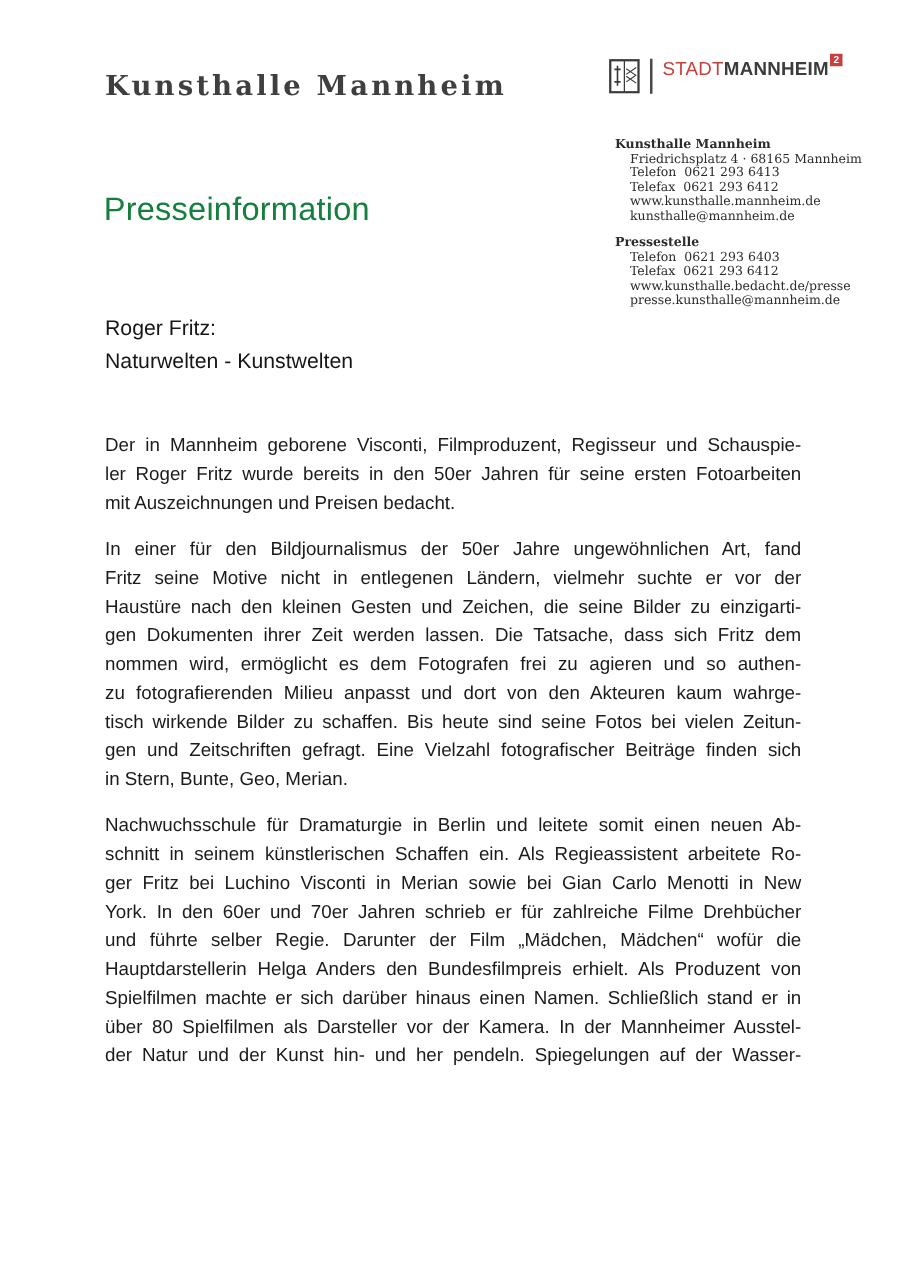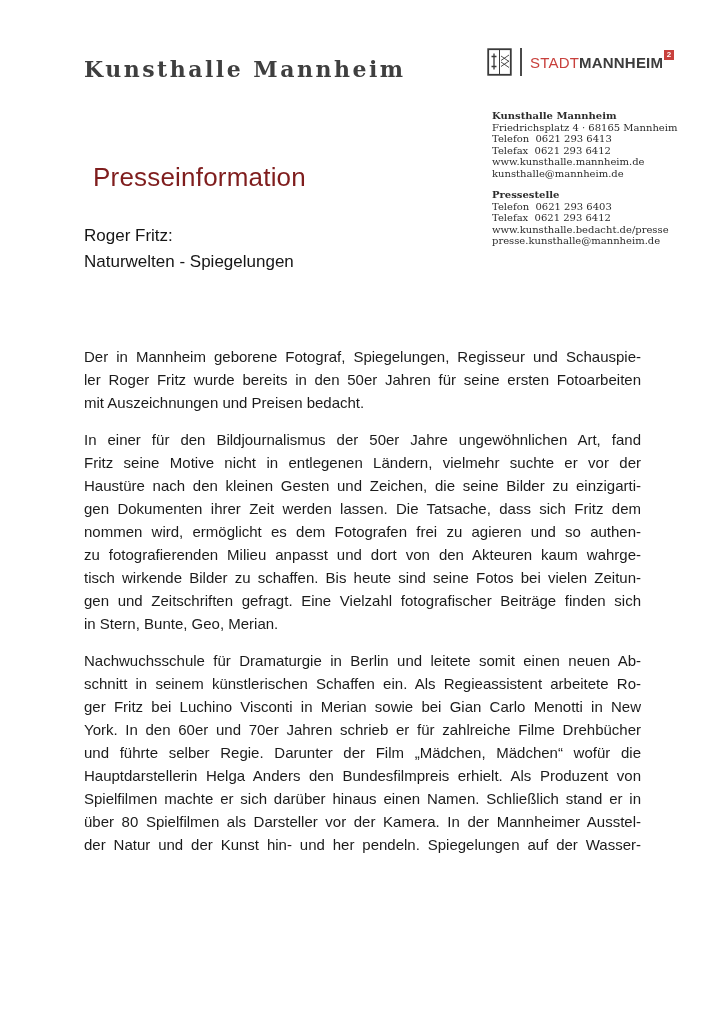--- a/index.html
+++ b/index.html
@@ -8,47 +8,47 @@
     background:#ffffff; overflow:hidden;
     font-family:"Liberation Sans", sans-serif; color:#1b1b1b;
   }
 
   
   .brand {
     position:absolute; left:84px; top:56px;
     font-family:"DejaVu Serif", serif; font-weight:700;
     font-size:22px; letter-spacing:2.5px; color:#3f3f3f;
   }
-  .citylogo { position:absolute; left:487px; top:47px; display:flex; align-items:center; height:30px; }
+  .citylogo { position:absolute; left:487px; top:47px; display:flex; height:30px; }
   .coat { width:25px; height:28px; display:block; }
   .logo-divider { width:2px; height:28px; background:#4a4a4a; margin:0 8px 0 8px; }
   .logo-text { font-size:15px; font-weight:700; letter-spacing:0.2px; white-space:nowrap; }
   .logo-stadt { color:#c8403c; font-weight:400; }
   .logo-mann { color:#3c3c3c; }
   .logo-sup {
     display:inline-block; vertical-align:top; margin:-4px 0 0 1px;
     width:10px; height:10px; background:#c8403c; color:#ffffff;
     font-size:8px; line-height:10px; text-align:center; font-weight:700;
   }
 
   
   .contact {
     position:absolute; left:492px; top:110px; width:228px;
     font-family:"DejaVu Serif", serif; font-size:10px; line-height:11.5px; color:#2c2c2c;
   }
   .contact-block + .contact-block { margin-top:10px; }
   .contact-title { font-weight:700; }
-  .contact-line { white-space:pre; }
+  .contact-line { white-space:pre;margin-left:12px; }
 
   
   .pressinfo {
-    position:absolute; left:83px; top:152px; margin:10px;
-    font-size:26px; font-weight:400; color:#7f1d1d; letter-spacing:0.2px;
+    position:absolute; left:83px; top:152px; margin:0;
+    font-size:26px; font-weight:400; color:#15803d; letter-spacing:0.2px;
   }
-  .release { position:absolute; left:84px; top:224px; font-size:17px; line-height:24px; color:#161616; }
+  .release { position:absolute; left:84px; top:251px; font-size:17px; line-height:24px; color:#161616; }
   .release .artist { margin-bottom:2px; }
 
   
   .bodytext { position:absolute; left:84px; top:345px; width:557px; font-size:15px; line-height:23px; color:#1b1b1b; }
   .para { margin:0 0 14px 0; }
   .line { text-align:justify; text-align-last:justify; white-space:nowrap; overflow:hidden; }
   .line.short-last { text-align-last:left; }
 </style>
 </head>
 <body>
@@ -85,26 +85,26 @@
       <div class="contact-line">Telefax  0621 293 6412</div>
       <div class="contact-line">www.kunsthalle.bedacht.de/presse</div>
       <div class="contact-line">presse.kunsthalle@mannheim.de</div>
     </div>
   </div>
 
   <h1 class="pressinfo">Presseinformation</h1>
 
   <div class="release">
     <div class="artist">Roger Fritz:</div>
-    <div class="extitle">Naturwelten - Spiegelungen</div>
+    <div class="extitle">Naturwelten - Kunstwelten</div>
   </div>
 
   <div class="bodytext">
     <div class="para">
-      <div class="line">Der in Mannheim geborene Fotograf, Spiegelungen, Regisseur und Schauspie-</div>
+      <div class="line">Der in Mannheim geborene Visconti, Filmproduzent, Regisseur und Schauspie-</div>
       <div class="line">ler Roger Fritz wurde bereits in den 50er Jahren für seine ersten Fotoarbeiten</div>
       <div class="line short-last">mit Auszeichnungen und Preisen bedacht.</div>
     </div>
     <div class="para">
       <div class="line">In einer für den Bildjournalismus der 50er Jahre ungewöhnlichen Art, fand</div>
       <div class="line">Fritz seine Motive nicht in entlegenen Ländern, vielmehr suchte er vor der</div>
       <div class="line">Haustüre nach den kleinen Gesten und Zeichen, die seine Bilder zu einzigarti-</div>
       <div class="line">gen Dokumenten ihrer Zeit werden lassen. Die Tatsache, dass sich Fritz dem</div>
       <div class="line">nommen wird, ermöglicht es dem Fotografen frei zu agieren und so authen-</div>
       <div class="line">zu fotografierenden Milieu anpasst und dort von den Akteuren kaum wahrge-</div>

